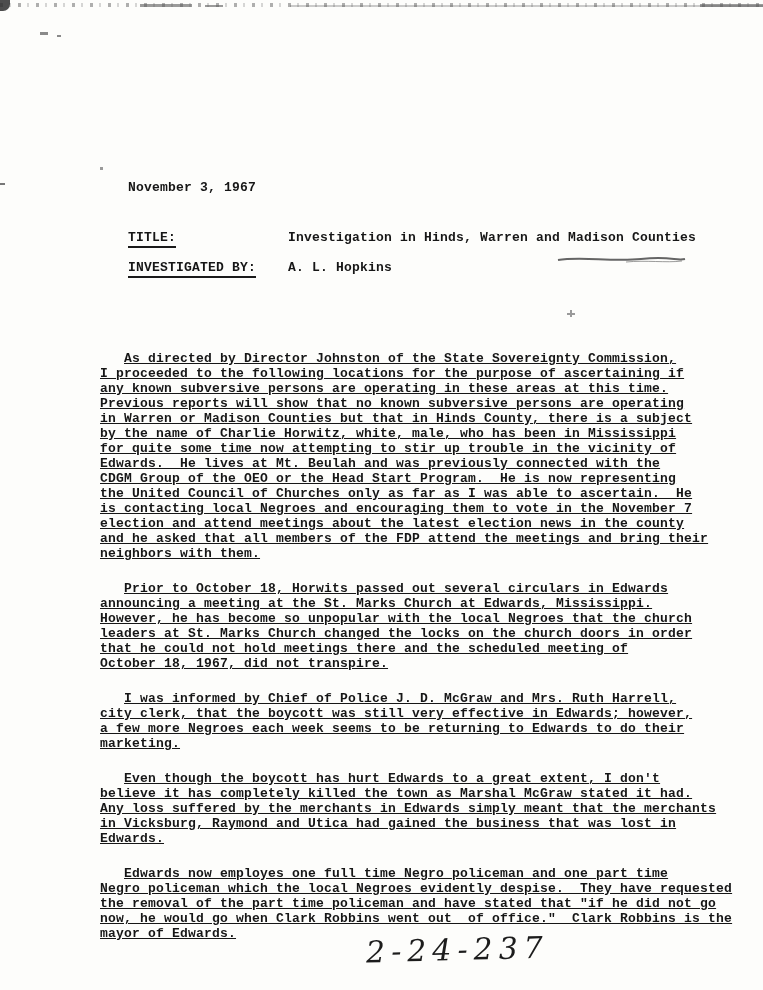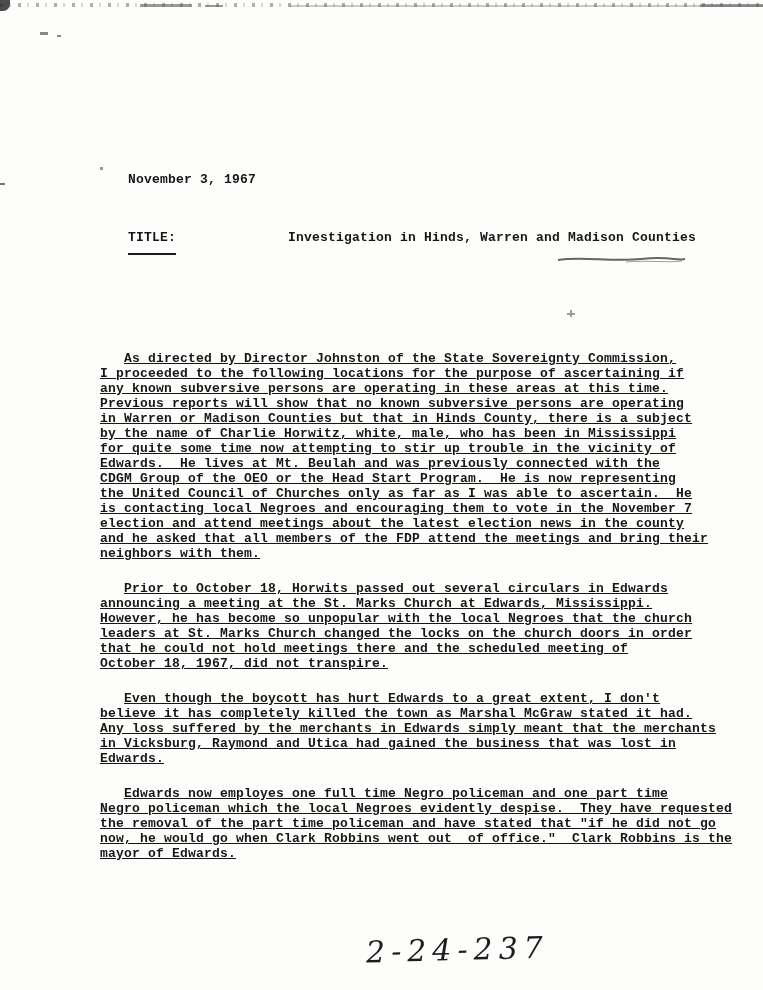--- a/index.html
+++ b/index.html
@@ -20,25 +20,25 @@
       rgba(140,140,140,.35) 9px 11px, transparent 11px 18px);
   }
   .scan-band-solid { position:absolute; background:rgba(90,90,90,.6); }
   .corner-mark {
     position:absolute; top:0; left:0; width:10px; height:11px;
     background:#2e2e2e; border-bottom-right-radius:7px; opacity:.85;
   }
   .speck { position:absolute; background:#8a8a8a; }
   
   .typed { font-weight:bold; letter-spacing:.2px; }
-  .date-line { position:absolute; left:128px; top:172px; font-size:13px; }
+  .date-line { position:absolute; left:128px; top:180px; font-size:13px; }
   .fields { position:absolute; left:128px; top:230px; font-size:13px; }
   .field-row { display:flex; margin-bottom:15px; }
   .field-label { width:160px; flex:0 0 160px; }
-  .field-label span { border-bottom:2px solid #1a1a1a; padding-bottom:8px; }
+  .field-label span { border-bottom:2px solid #1a1a1a; padding-bottom:1px; }
   .field-value { white-space:nowrap;text-align:center; }
   .pencil-underline { position:absolute; left:556px; top:253px; width:132px; height:12px; }
   .body-text {
     position:absolute; left:100px; top:351px; width:645px;
     font-size:13px; line-height:15px;
   }
   .para {
     white-space:pre-wrap;
     text-indent:24px;
     margin:0 0 20px 0;
@@ -69,20 +69,24 @@
   <div class="speck" style="left:570px;top:310px;width:2px;height:7px;background:#9a9a9a;"></div>
   <div class="speck" style="left:567px;top:313px;width:8px;height:2px;background:#9a9a9a;"></div>
 
   <div class="date-line typed">November 3, 1967</div>
 
   <div class="fields">
     <div class="field-row">
       <div class="field-label typed"><span>TITLE:</span></div>
       <div class="field-value typed">Investigation in Hinds, Warren and Madison Counties</div>
     </div>
+    <div class="field-row">
+      <div class="field-label typed"><span>INVESTIGATED BY:</span></div>
+      <div class="field-value typed">A. L. Hopkins</div>
+    </div>
   </div>
 
   <svg class="pencil-underline" viewBox="0 0 132 12">
     <path d="M2,7 C25,3 55,9 85,6 S120,8 129,6" fill="none" stroke="#4a4a4a" stroke-width="2" opacity="0.85"></path>
     <path d="M70,9 C90,7 110,10 126,8" fill="none" stroke="#5a5a5a" stroke-width="1" opacity="0.6"></path>
   </svg>
 
   <div class="body-text typed">
     <p class="para">As directed by Director Johnston of the State Sovereignty Commission,
 I proceeded to the following locations for the purpose of ascertaining if
@@ -97,20 +101,24 @@
 is contacting local Negroes and encouraging them to vote in the November 7
 election and attend meetings about the latest election news in the county
 and he asked that all members of the FDP attend the meetings and bring their
 neighbors with them.</p>
     <p class="para">Prior to October 18, Horwits passed out several circulars in Edwards
 announcing a meeting at the St. Marks Church at Edwards, Mississippi.
 However, he has become so unpopular with the local Negroes that the church
 leaders at St. Marks Church changed the locks on the church doors in order
 that he could not hold meetings there and the scheduled meeting of
 October 18, 1967, did not transpire.</p>
+    <p class="para">I was informed by Chief of Police J. D. McGraw and Mrs. Ruth Harrell,
+city clerk, that the boycott was still very effective in Edwards; however,
+a few more Negroes each week seems to be returning to Edwards to do their
+marketing.</p>
     <p class="para">Even though the boycott has hurt Edwards to a great extent, I don't
 believe it has completely killed the town as Marshal McGraw stated it had.
 Any loss suffered by the merchants in Edwards simply meant that the merchants
 in Vicksburg, Raymond and Utica had gained the business that was lost in
 Edwards.</p>
     <p class="para">Edwards now employes one full time Negro policeman and one part time
 Negro policeman which the local Negroes evidently despise.  They have requested
 the removal of the part time policeman and have stated that "if he did not go
 now, he would go when Clark Robbins went out  of office."  Clark Robbins is the
 mayor of Edwards.</p>

